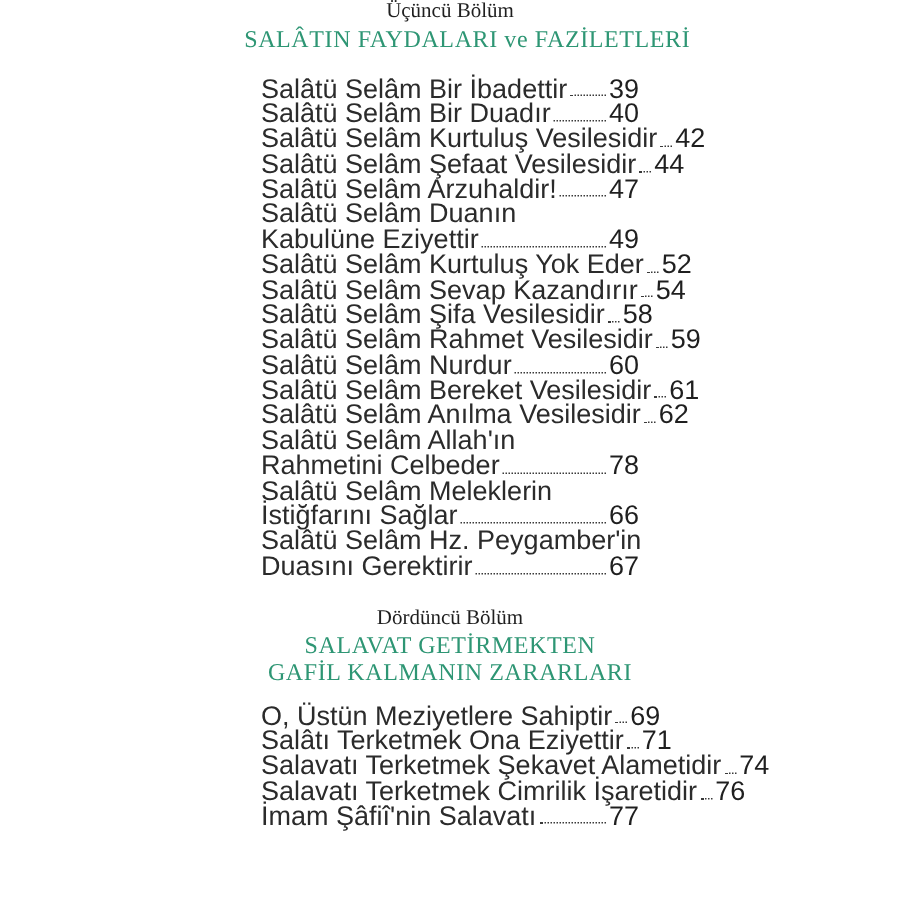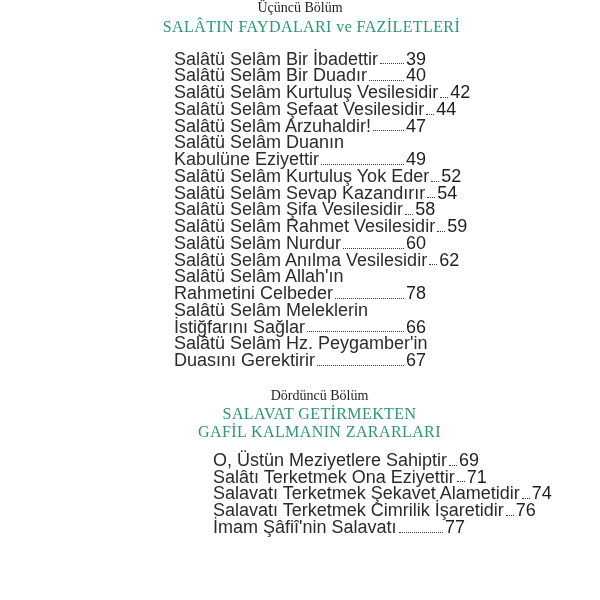--- a/index.html
+++ b/index.html
@@ -40,21 +40,21 @@
   }
   .toc-title { color: var(--ink); }
   .leader {
     flex: 1 1 auto;
     border-bottom: 1.7px dotted #3a3a3a;
     margin: 0 2px 3px 2px;
     min-width: 8px;
   }
   .toc-page { color: #1f1f1f; }
 
-  .sec2 { margin-top: 19px; padding-left: 39px; }
+  .sec2 { margin-top: 19px; }
   .sec2 .section-title { margin-top: 2px; }
 </style>
 </head>
 <body>
 
 <div class="page">
 
   <section class="sec1">
     <div class="chapter-label">Üçüncü Bölüm</div>
     <div class="section-title">SALÂTIN FAYDALARI ve FAZİLETLERİ</div>
@@ -111,20 +111,25 @@
           <span class="toc-title">Salâtü Selâm Rahmet Vesilesidir</span>
           <span class="leader"></span>
           <span class="toc-page">59</span>
         </div>
         <div class="toc-row">
           <span class="toc-title">Salâtü Selâm Nurdur</span>
           <span class="leader"></span>
           <span class="toc-page">60</span>
         </div>
         <div class="toc-row">
+          <span class="toc-title">Salâtü Selâm Bereket Vesilesidir</span>
+          <span class="leader"></span>
+          <span class="toc-page">61</span>
+        </div>
+        <div class="toc-row">
           <span class="toc-title">Salâtü Selâm Anılma Vesilesidir</span>
           <span class="leader"></span>
           <span class="toc-page">62</span>
         </div>
         <div class="toc-row">
           <span class="toc-title">Salâtü Selâm Allah'ın</span>
         </div>
         <div class="toc-row">
           <span class="toc-title">Rahmetini Celbeder</span>
           <span class="leader"></span>

